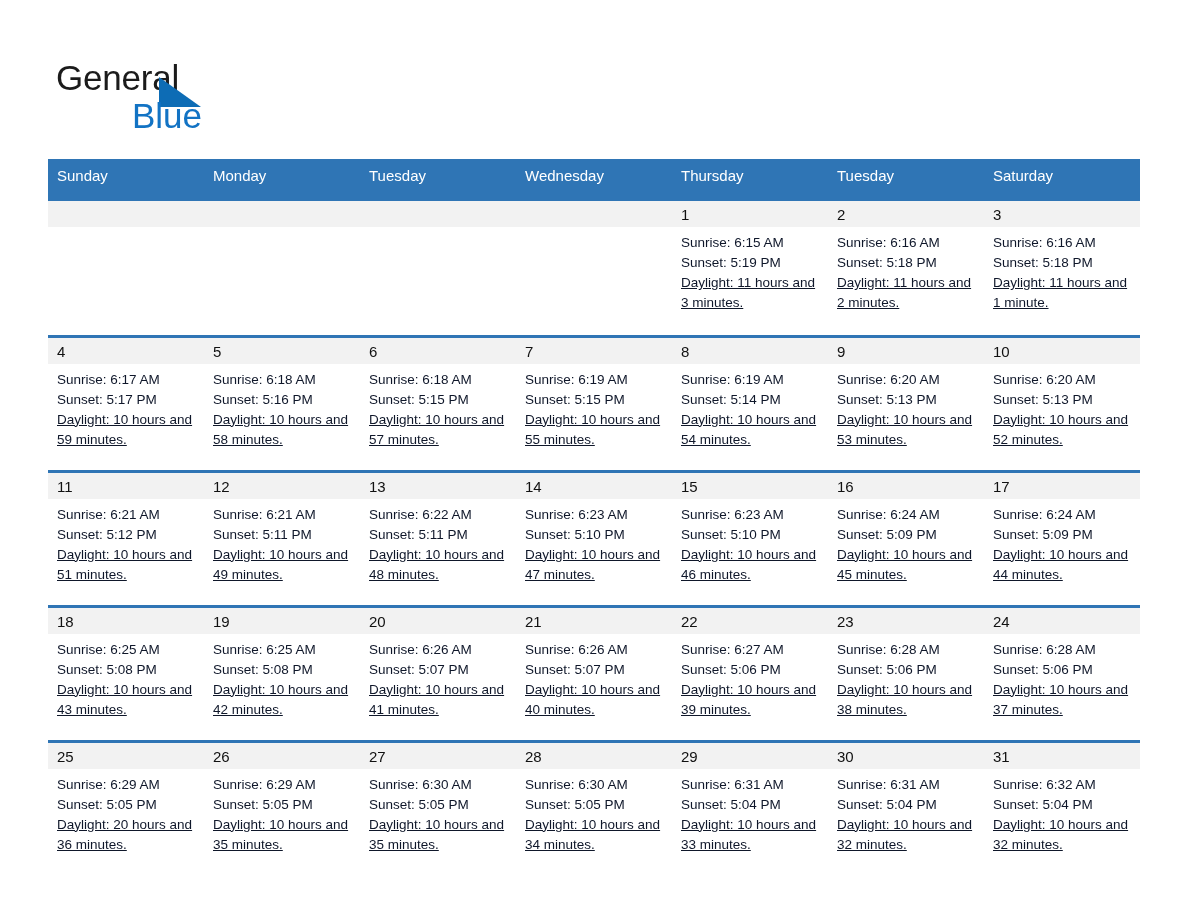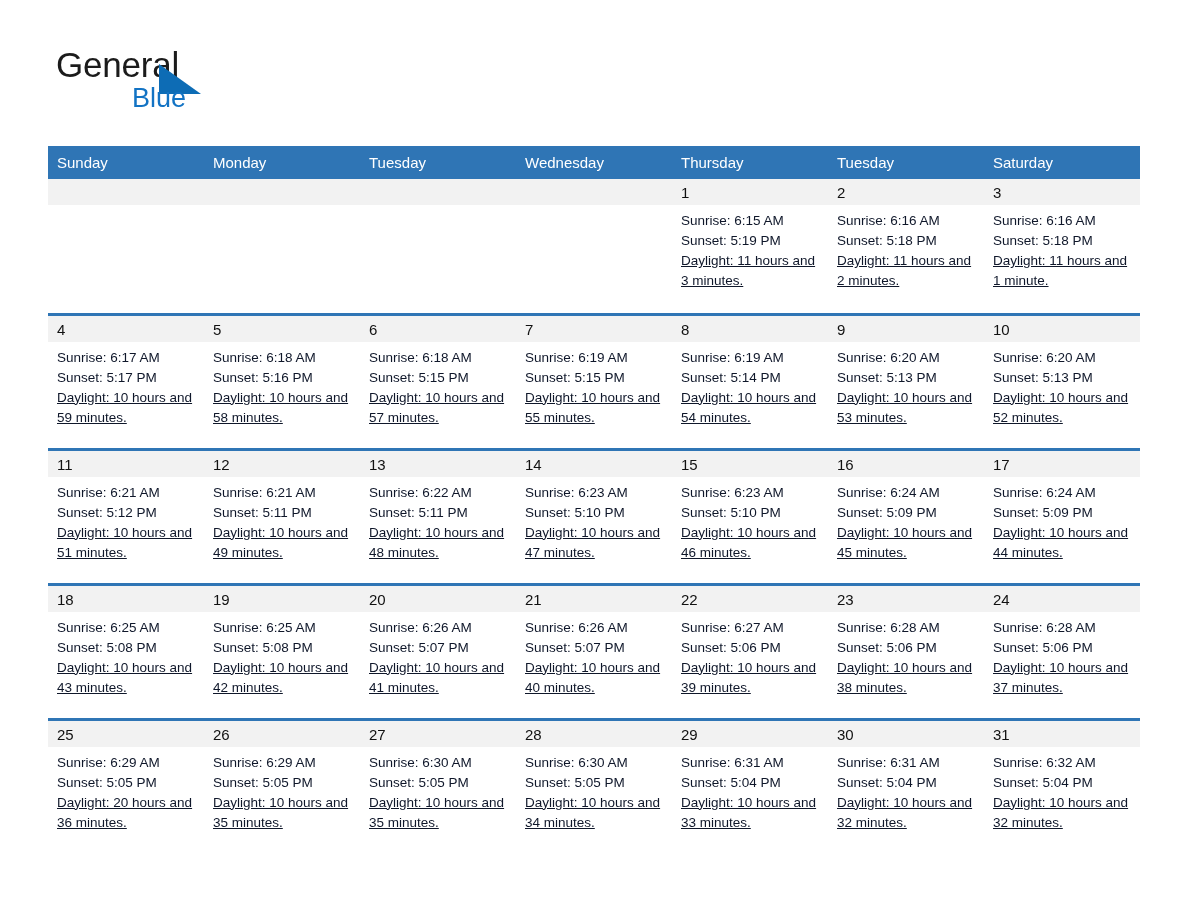--- a/index.html
+++ b/index.html
@@ -21,20 +21,21 @@
     box-sizing: border-box;
   }
 
   
   .header {
     display: flex;
     align-items: flex-start;
     justify-content: space-between;
     padding: 47px 52px 0 56px;
     box-sizing: border-box;
+    margin-top: 13px;
   }
   .logo {
     position: relative;
     width: 180px;
     height: 80px;
     line-height: 1;
   }
   .logo-general {
     font-size: 35px;
     color: #1b1b1b;
@@ -48,21 +49,21 @@
     top: 17px;
     width: 0;
     height: 0;
     border-left: 42px solid #0d6cb5;
     border-top: 30px solid transparent;
   }
   .logo-blue {
     position: absolute;
     left: 76px;
     top: 38px;
-    font-size: 27px;
+    font-size: 35px;
     color: #1273c4;
     font-weight: 400;
   }
   .title-block {
     text-align: right;
     padding-top: 2px;
   }
   .cal-title {
     font-size: 45px;
     font-weight: 400;
@@ -84,21 +85,21 @@
     width: 1092px;
     border-collapse: collapse;
     table-layout: fixed;
   }
   .calendar th {
     background: #2f75b5;
     color: #ffffff;
     font-size: 15px;
     font-weight: 400;
     text-align: left;
-    padding: 8px 0 8px 9px;
+    padding: 8px 0 17px 9px;
     height: 30px;
     box-sizing: border-box;
   }
   .week-row td {
     vertical-align: top;
     padding: 0;
     border-top: 3px solid #2f75b5;
     height: 135px;
     box-sizing: border-box;
   }

